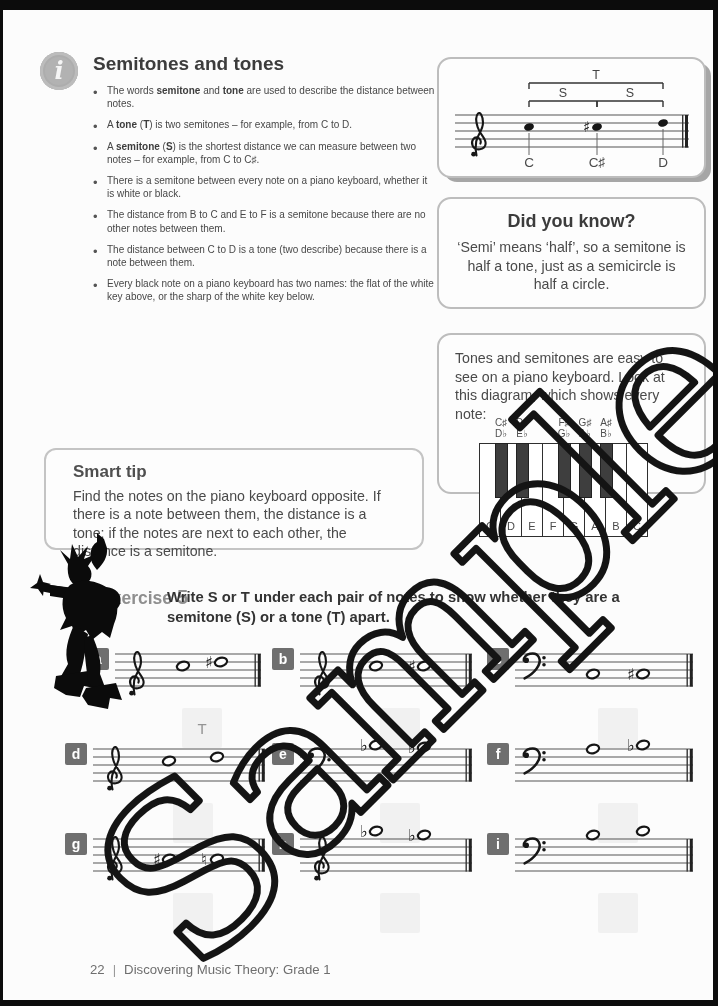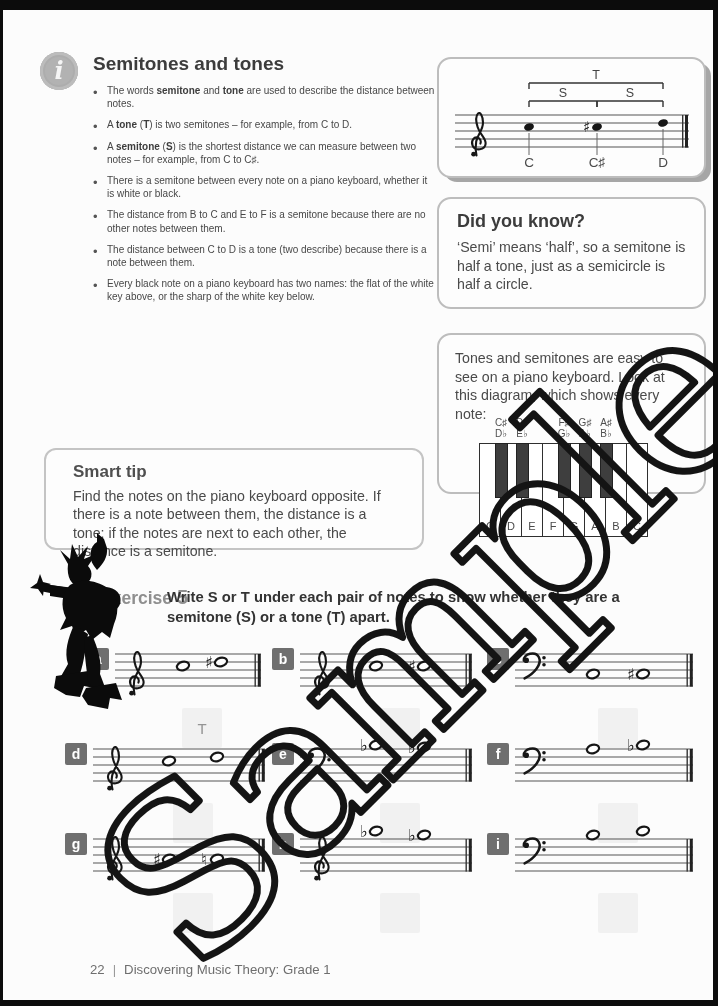--- a/index.html
+++ b/index.html
@@ -24,21 +24,21 @@
   .bullets{position:absolute;left:93px;top:84px;width:344px;list-style:none;margin:0;padding:0;}
   .bullets li{position:relative;padding-left:14px;margin-bottom:8px;font-size:10px;
     line-height:1.32;color:#474747;}
   .bullets li::before{content:"\2022";position:absolute;left:0;top:0;color:#555;font-size:13px;}
   .bullets strong{color:#3d3d3d;}
 
   
   .rbox{position:absolute;left:437px;width:269px;background:#fdfdfd;border:2px solid #bdbdbd;
     border-radius:14px;box-sizing:border-box;}
   .rbox.notation{top:57px;height:121px;box-shadow:6px 5px 0 -1px #a6a6a6;}
-  .rbox.didyou{top:197px;height:112px;padding:12px 18px;}
+  .rbox.didyou{top:197px;height:112px;padding:12px 18px;text-align:center;}
   .rbox.keys{top:333px;height:161px;padding:14px 16px;}
   .rbox h3{margin:0 0 6px 0;font-size:18px;font-weight:bold;color:#3c3c3c;}
   .rbox p{margin:0;font-size:14.2px;line-height:1.32;color:#4a4a4a;}
 
   
   .kbd{position:absolute;left:41px;top:108px;width:178px;height:96px;}
   .kbd .white-row{display:flex;width:176px;height:94px;}
   .kbd .wkey{width:22px;height:94px;background:#fff;border:1px solid #2f2f2f;margin-left:-1px;
     box-sizing:border-box;position:relative;}
   .kbd .wkey span{position:absolute;bottom:4px;left:0;width:100%;text-align:center;

